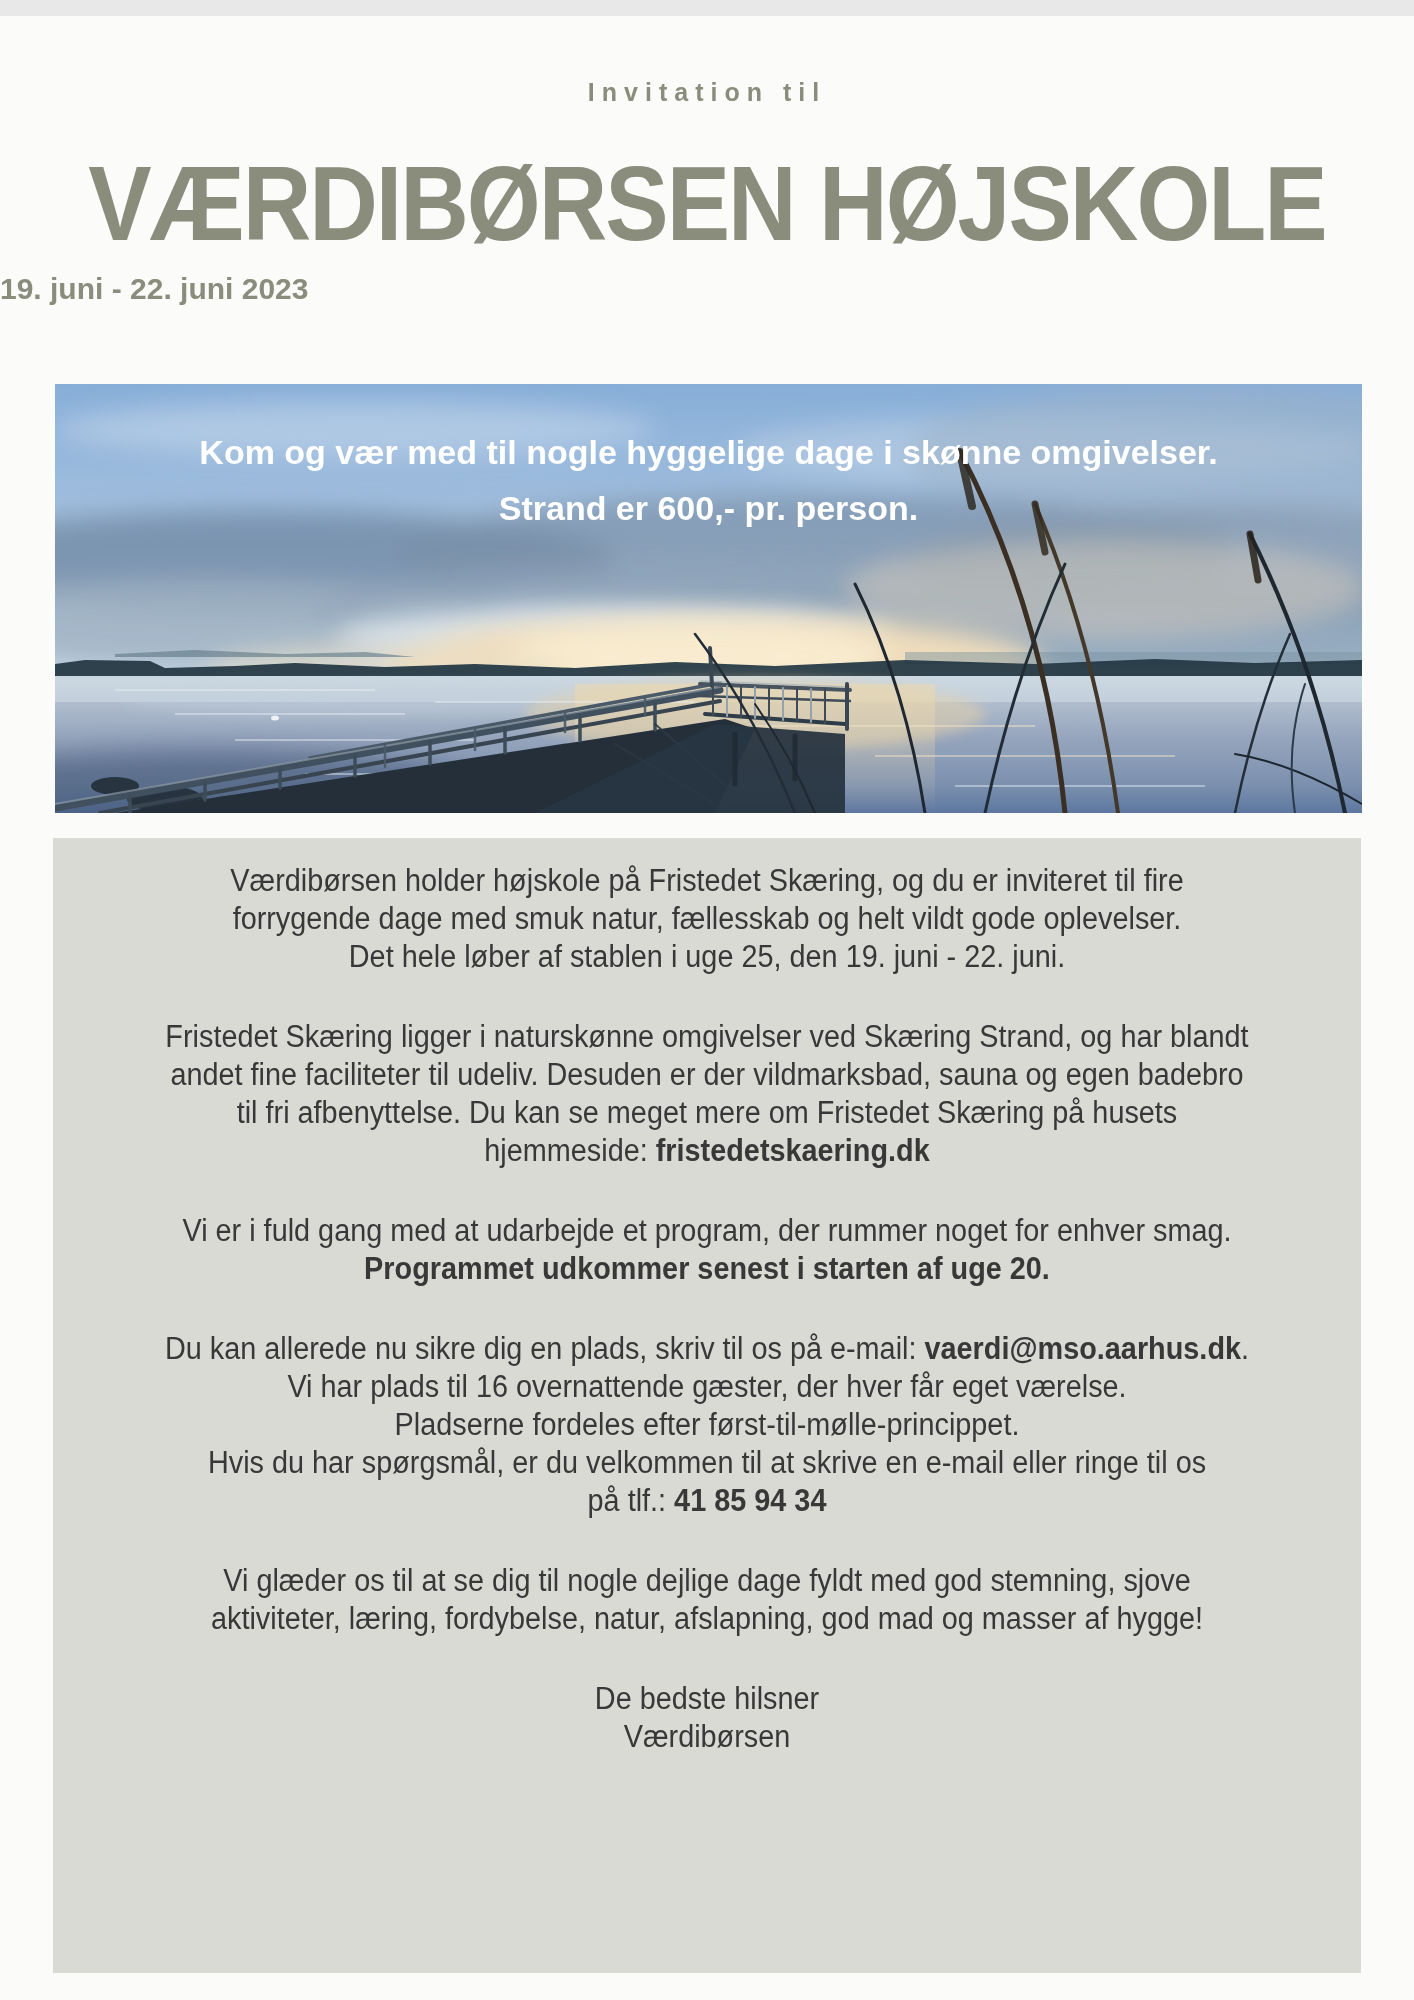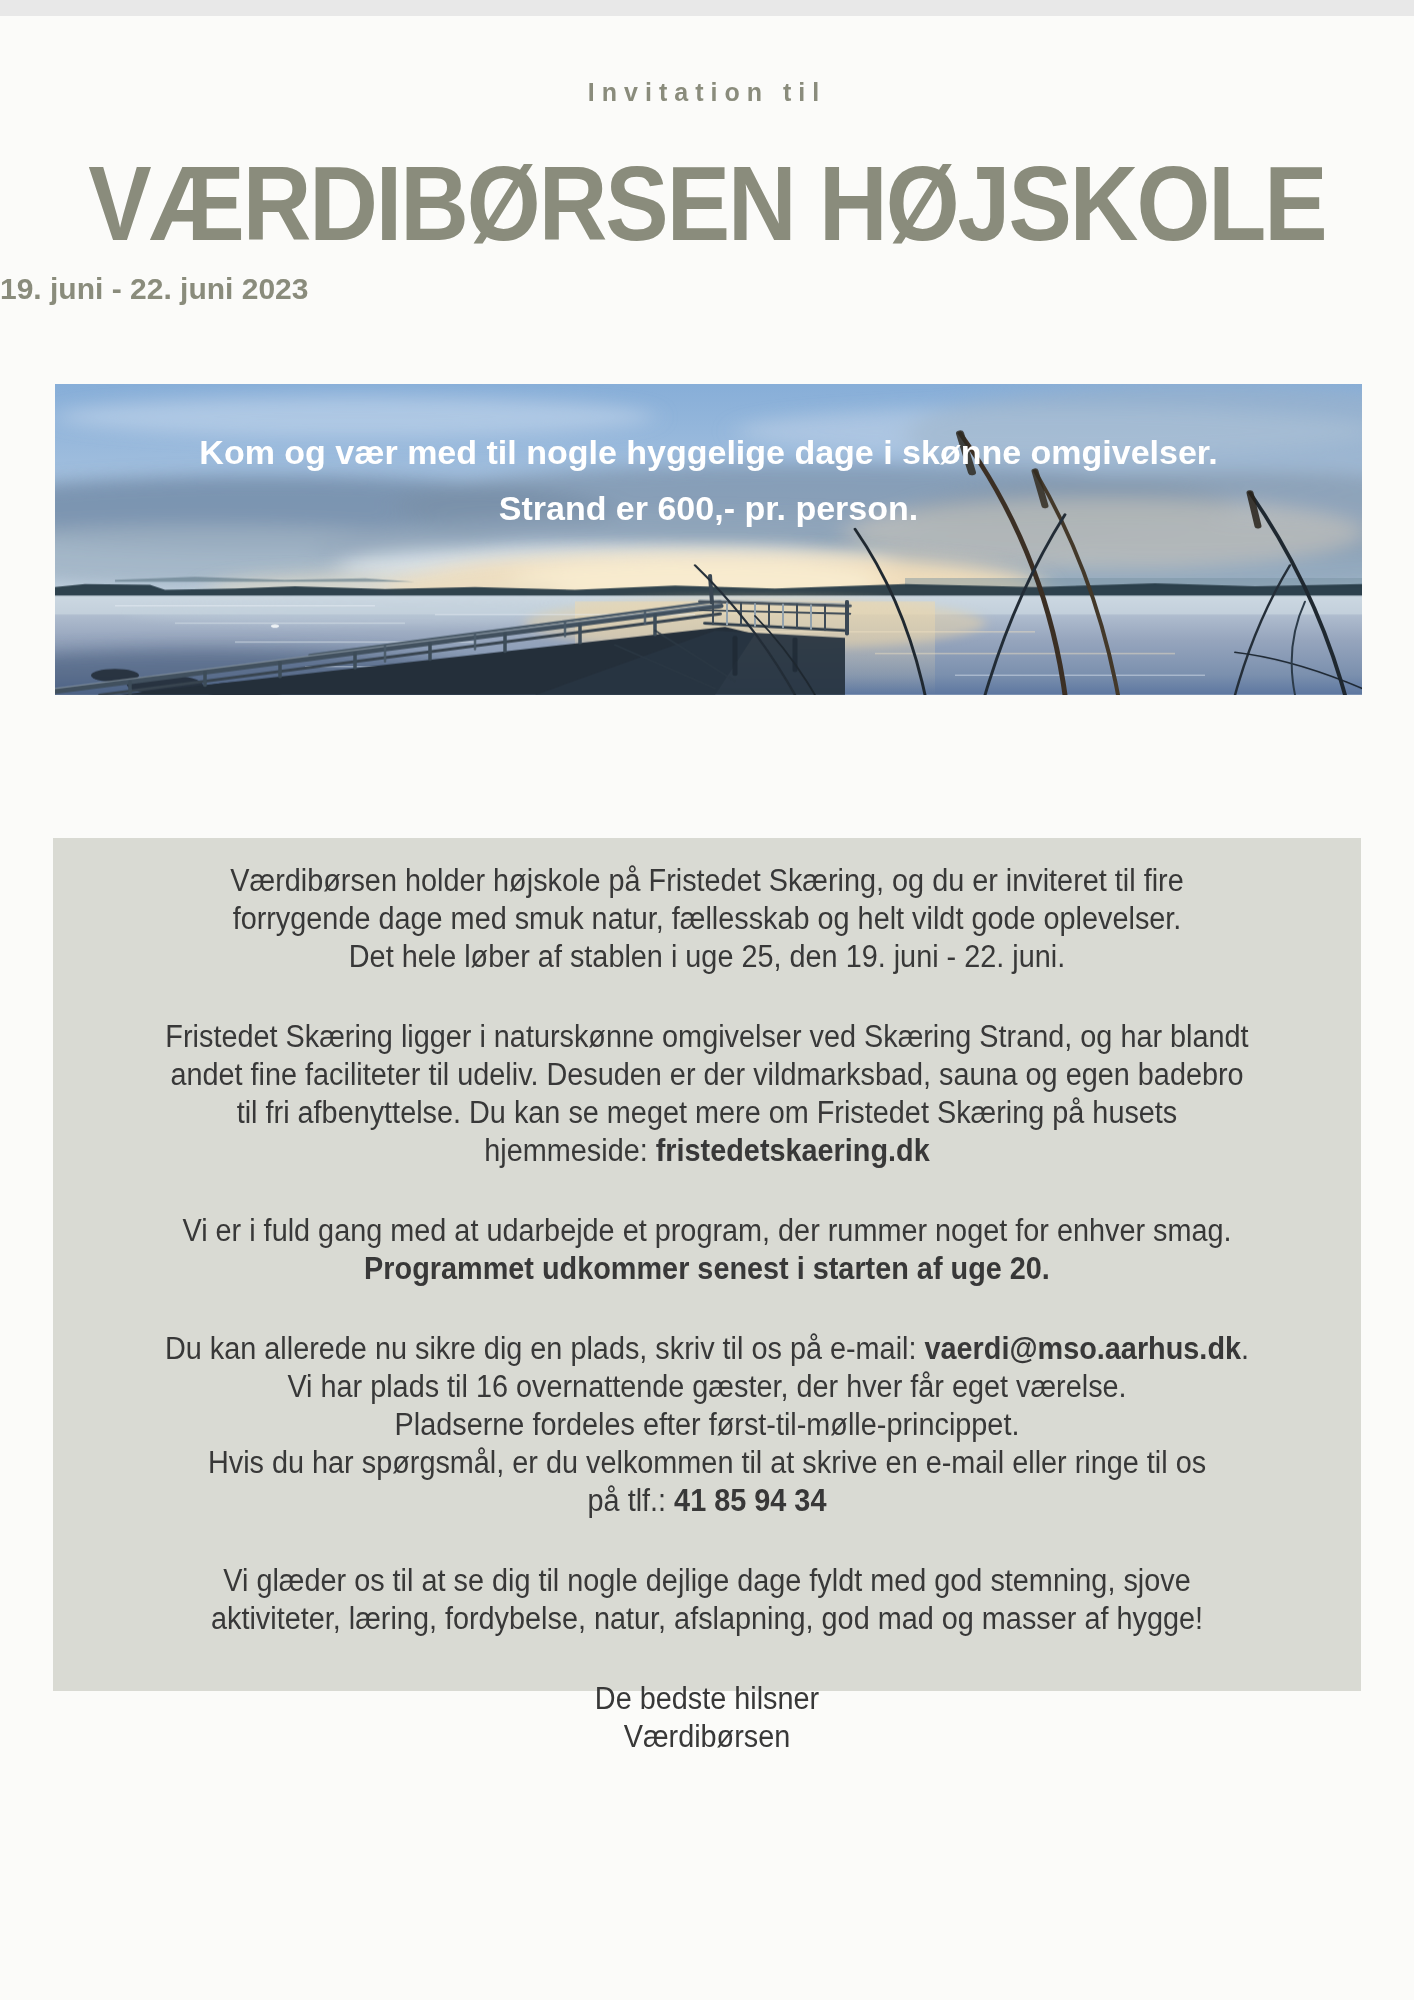--- a/index.html
+++ b/index.html
@@ -37,38 +37,38 @@
     transform-origin:50% 50%;
     white-space:nowrap;
   }
   .date-range{
     position:absolute;top:256px;left:0;right:0;
     font-size:30px;font-weight:700;
     color:var(--accent-olive);
   }
   .hero{
     position:absolute;left:55px;top:368px;
-    width:1307px;height:311px;
+    width:1307px;height:429px;
     overflow:hidden;
   }
   .hero svg{display:block;width:100%;height:100%;}
   .hero-overlay{
     position:absolute;left:0;top:0;right:0;
     padding-top:40px;
     text-align:center;
   }
   .overlay-line{
     font-size:34px;font-weight:700;
     line-height:56px;
     color:var(--overlay-white);
     white-space:nowrap;
   }
   .panel{
     position:absolute;left:53px;top:822px;
-    width:1308px;height:853px;
+    width:1308px;height:1135px;
     background:var(--panel-bg);
     padding-top:24px;
     color:var(--body-text);
   }
   .para{margin-bottom:42px;}
   .para:last-child{margin-bottom:0;}
   .line{
     text-align:center;
     font-size:31px;
     line-height:38px;

